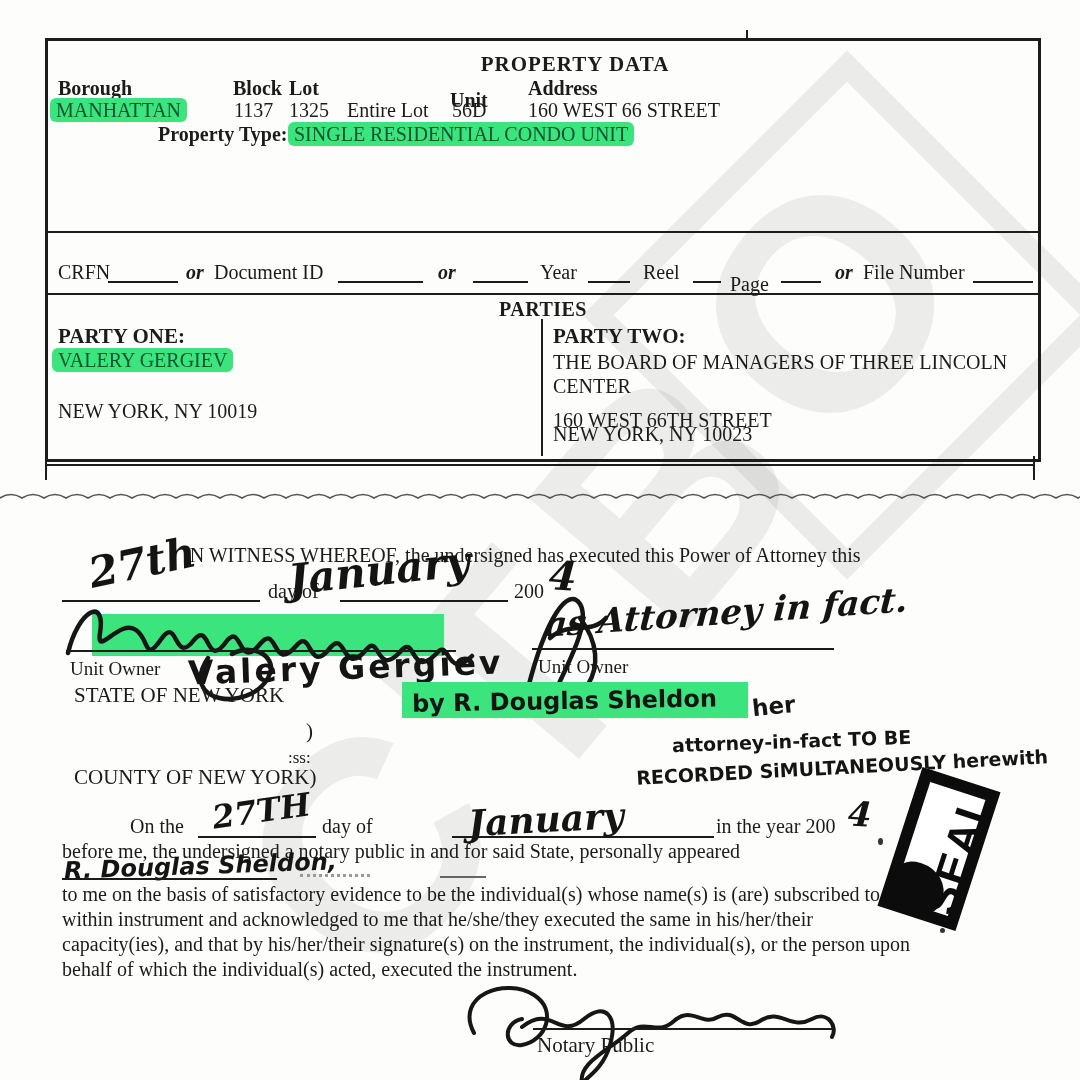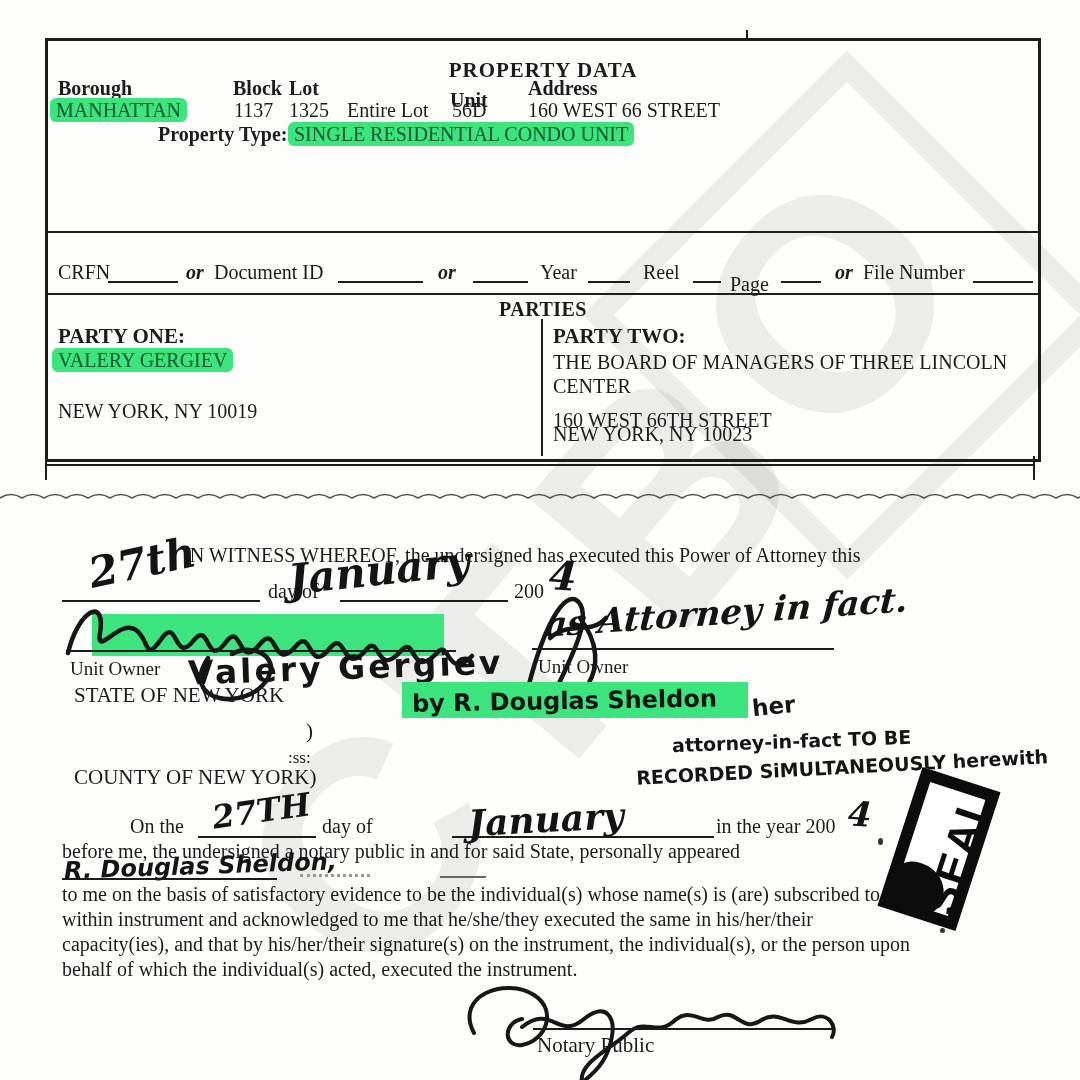--- a/index.html
+++ b/index.html
@@ -38,21 +38,21 @@
 </head>
 <body>
 
 <div class="page">
 
   <div class="abs wm-diamond"></div>
   <div class="abs wm-letters">СТВО</div>
 
   <div class="abs doc-table">
 
-    <div class="abs center b t21" style="top:18px;letter-spacing:1px;">PROPERTY DATA</div>
+    <div class="abs center b t21" style="top:12px;letter-spacing:1px;padding-left:32px;">PROPERTY DATA</div>
 
     <div class="abs b t20" style="left:10px;top:36px;">Borough</div>
     <div class="abs b t20" style="left:185px;top:36px;">Block</div>
     <div class="abs b t20" style="left:241px;top:36px;">Lot</div>
     <div class="abs b t20" style="left:402px;top:48px;text-align:center;">Unit</div>
     <div class="abs b t20" style="left:480px;top:36px;">Address</div>
 
     <div class="abs t20 hl" style="left:2px;top:57px;">MANHATTAN</div>
     <div class="abs t20" style="left:186px;top:58px;">1137</div>
     <div class="abs t20" style="left:241px;top:58px;">1325</div>

